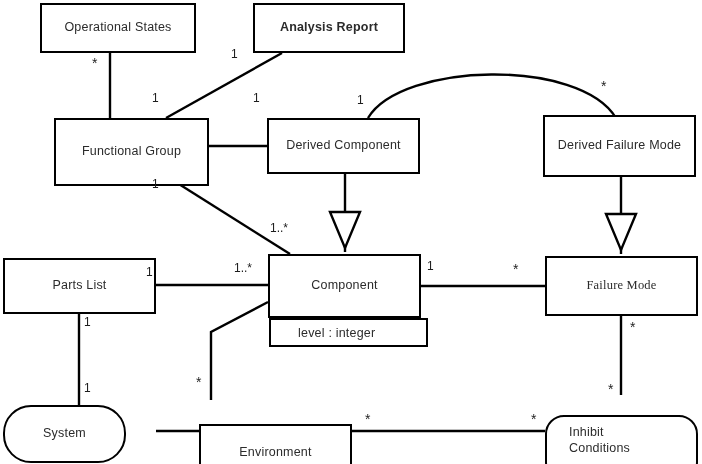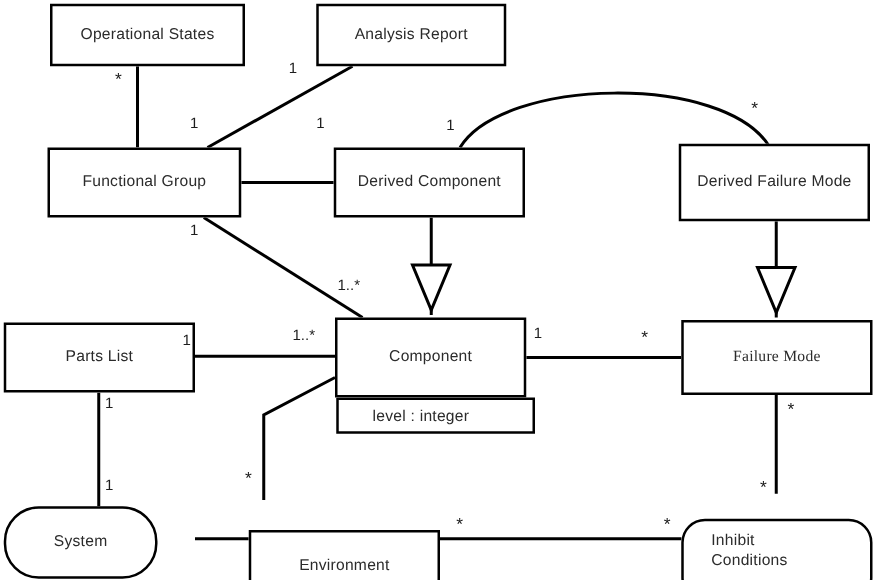--- a/index.html
+++ b/index.html
@@ -124,24 +124,24 @@
     <g>
       <path d="M 330 212 L 360 212 L 345 248 Z" fill="#ffffff" stroke="#000000" stroke-width="2.4" stroke-linejoin="miter"></path>
       <path d="M 606 214 L 636 214 L 621 250 Z" fill="#ffffff" stroke="#000000" stroke-width="2.4" stroke-linejoin="miter"></path>
     </g>
   </svg>
 
   <div id="class-layer">
       <div class="uml-class" style="left: 40px; top: 3px; width: 156px; height: 50px;">
         <div class="uml-name-compartment">Operational States</div>
       </div>
-      <div class="uml-class" style="left: 253px; top: 3px; width: 152px; height: 50px;">
+      <div class="uml-class" style="left: 253px; top: 3px; width: 152px; height: 50px; font-weight: bold;">
         <div class="uml-name-compartment">Analysis Report</div>
       </div>
-      <div class="uml-class" style="left: 38px; top: 118px; width: 155px; height: 56px;">
+      <div class="uml-class" style="left: 54px; top: 118px; width: 155px; height: 68px;">
         <div class="uml-name-compartment">Functional Group</div>
       </div>
       <div class="uml-class" style="left: 267px; top: 118px; width: 153px; height: 56px;">
         <div class="uml-name-compartment">Derived Component</div>
       </div>
       <div class="uml-class" style="left: 543px; top: 115px; width: 153px; height: 62px;">
         <div class="uml-name-compartment">Derived Failure Mode</div>
       </div>
       <div class="uml-class" style="left: 3px; top: 258px; width: 153px; height: 56px;">
         <div class="uml-name-compartment">Parts List</div>

